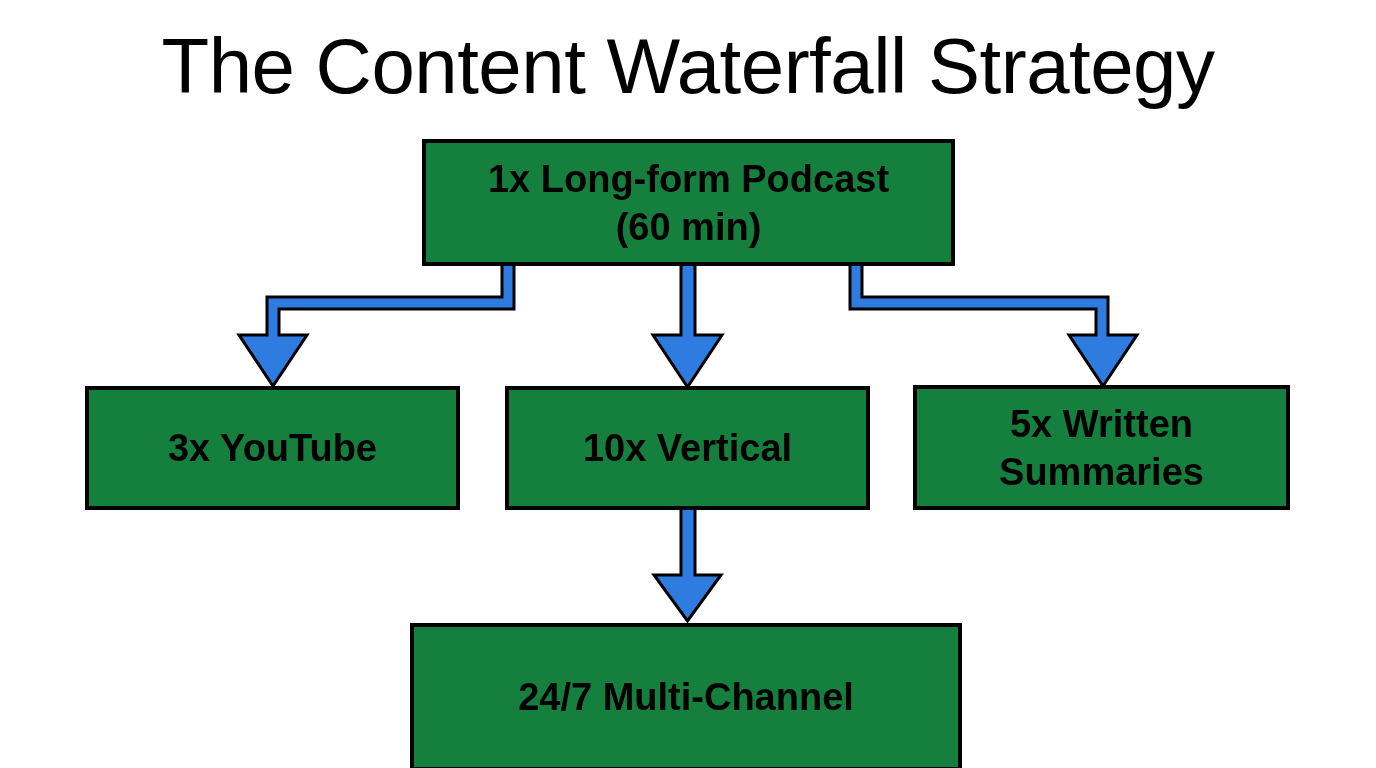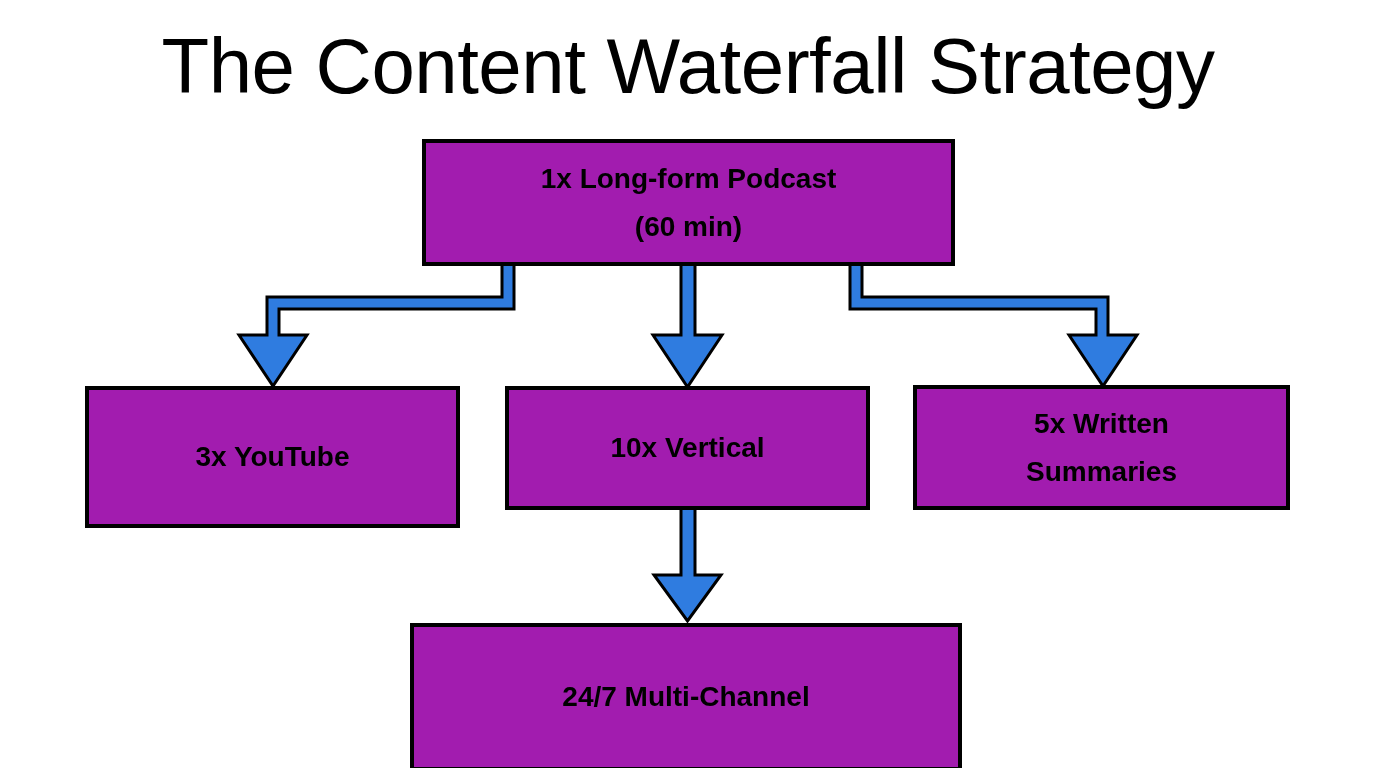--- a/index.html
+++ b/index.html
@@ -24,37 +24,37 @@
     font-size: 78px;
     font-weight: 400;
     letter-spacing: -0.5px;
     line-height: 1;
     color: var(--ink, #000000);
     white-space: nowrap;
   }
   .node {
     position: absolute;
     box-sizing: border-box;
-    background: #a21caf;
+    background: #15803d;
     border: 4px solid var(--box-border, #000000);
     display: flex;
     flex-direction: column;
     align-items: center;
     justify-content: center;
     text-align: center;
-    font-size: 28px;
+    font-size: 38px;
     font-weight: 700;
     line-height: 48px;
     color: var(--ink, #000000);
     z-index: 2;
   }
   .node span { display: block; white-space: nowrap; }
 
   .node-source     { left: 422px; top: 139px; width: 533px; height: 127px; }
-  .node-youtube    { left:  85px; top: 386px; width: 375px; height: 142px; }
+  .node-youtube    { left:  85px; top: 386px; width: 375px; height: 124px; }
   .node-vertical   { left: 505px; top: 386px; width: 365px; height: 124px; gap: 24px; }
   .node-written    { left: 913px; top: 385px; width: 377px; height: 125px; }
   .node-engagement { left: 410px; top: 623px; width: 552px; height: 148px; }
 
   .arrow-layer {
     position: absolute;
     left: 0; top: 0;
     width: 1376px;
     height: 768px;
     z-index: 1;

